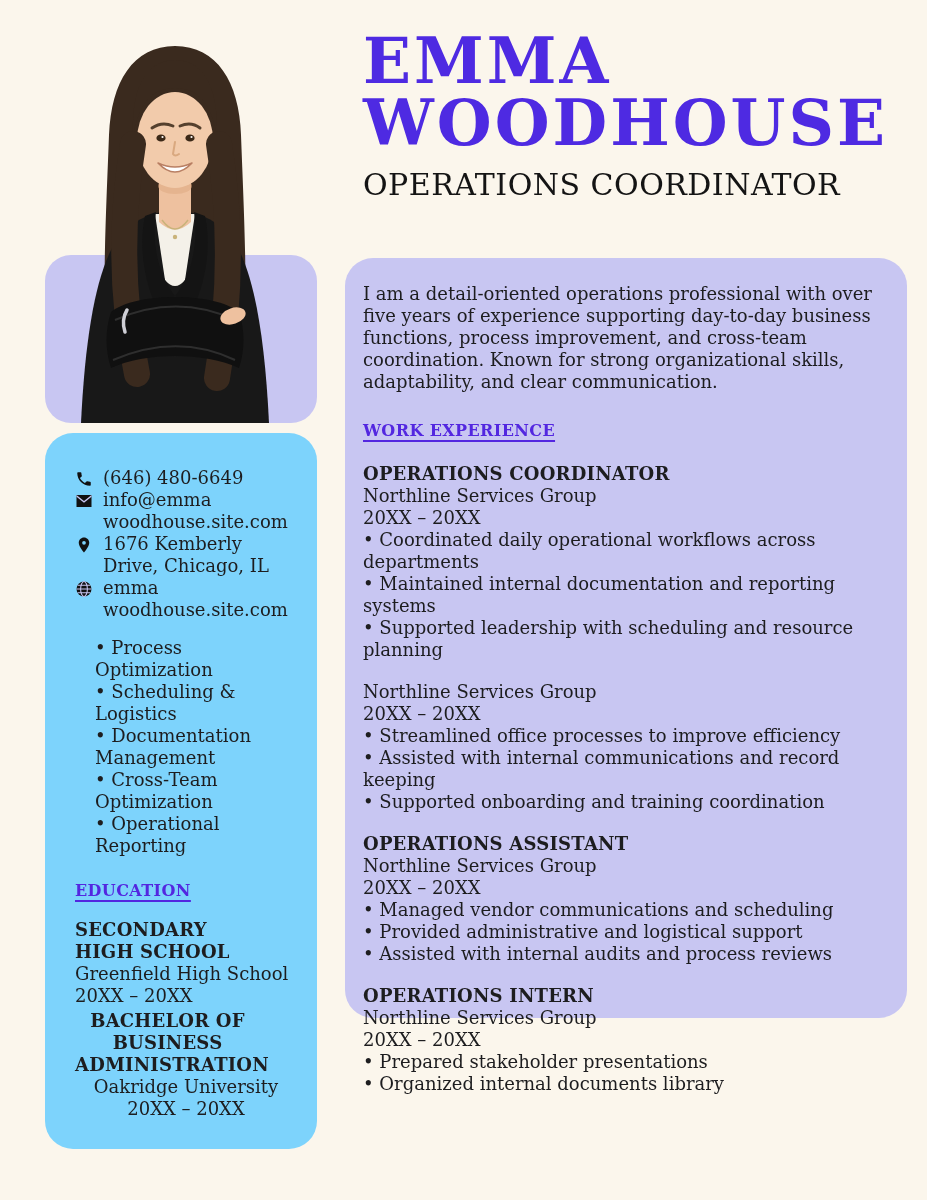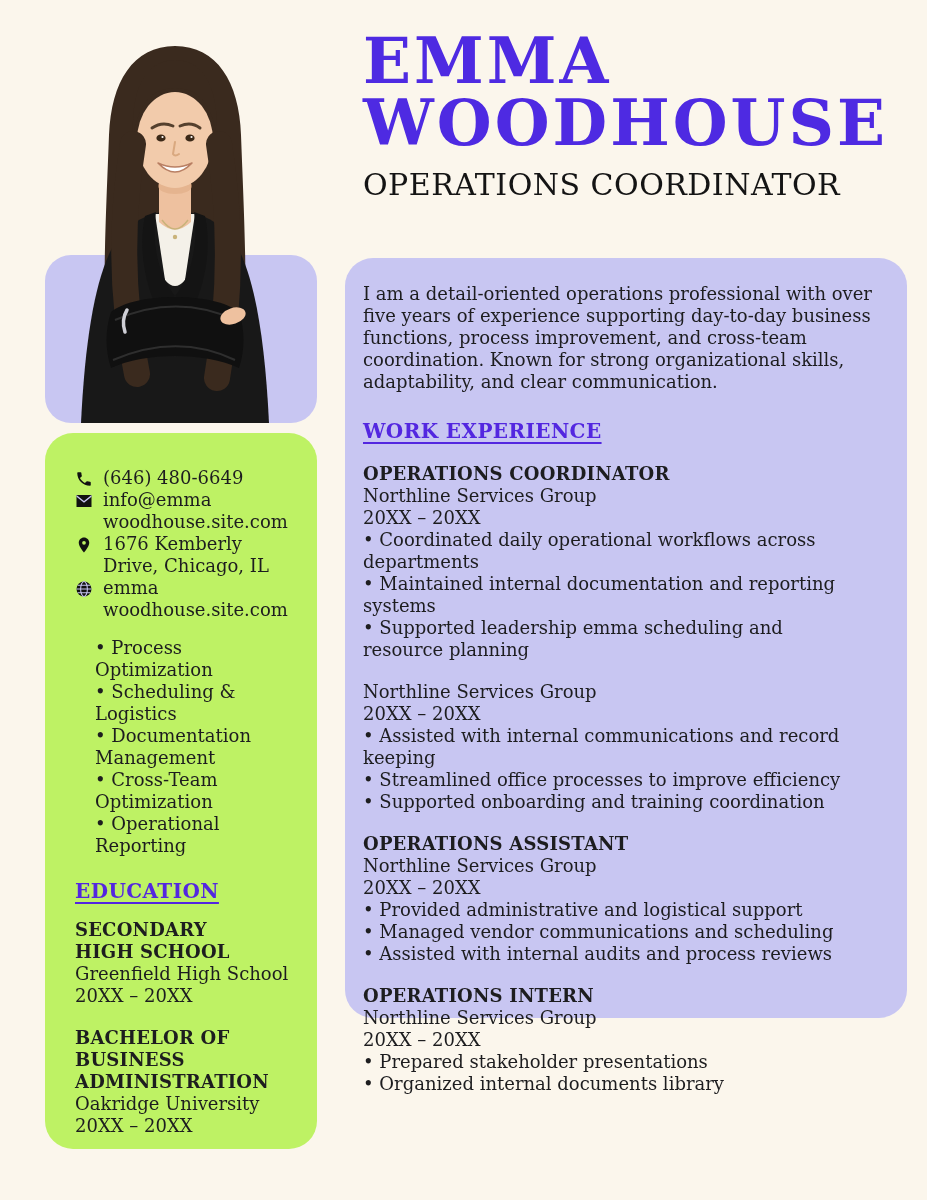--- a/index.html
+++ b/index.html
@@ -15,42 +15,42 @@
     overflow:hidden;
   }
   
   .photo-area { position:absolute; left:45px; top:0; width:272px; height:423px; }
   .photo-rect { position:absolute; left:0; top:255px; width:272px; height:168px;
                 background:#c8c6f2; border-radius:26px; }
   .portrait { position:absolute; left:10px; top:40px; width:252px; height:383px; }
 
   
   .sidebar { position:absolute; left:45px; top:433px; width:272px; height:716px;
-             background:#bef264; border-radius:28px;
+             background:#7dd3fc; border-radius:28px;
              padding:34px 20px 0 30px; box-sizing:border-box; }
   .contact-list { list-style:none; margin:0; padding:0; }
   .contact-item { display:flex; gap:10px; align-items:flex-start; }
   .cicon { flex:0 0 18px; width:18px; height:18px; margin-top:3px; }
   .cicon svg { display:block; width:18px; height:18px; }
   .clines { flex:1; min-width:0; }
 
   .section-heading {
-    margin:0; font-size:20px; line-height:24px; font-weight:bold;
+    margin:0; font-size:16px; line-height:24px; font-weight:bold;
     color:#5327e0; letter-spacing:0.4px;
     text-decoration:underline; text-decoration-thickness:2px; text-underline-offset:4px;
   }
   .sidebar .section-heading { margin-top:22px; }
 
   .bullets { list-style:none; margin:16px 0 0 0; padding:0; }
   .bullets li { margin:0; }
   .bullets li::before { content:"\2022\00a0"; }
   .sidebar .bullets { max-width:222px;margin-left:20px; }
 
   .edu-entry { margin-top:16px; }
-  .edu-entry + .edu-entry { margin-top:20px; }
+  .edu-entry + .edu-entry { margin-top:3px;text-align:center; }
   .edu-degree { font-weight:bold; letter-spacing:0.2px; max-width:185px; }
 
   
   .titleblock { position:absolute; left:363px; top:30px; width:548px; }
   .name { margin:0; color:#4e2ae2; font-weight:bold;
           font-size:63px; line-height:62px; letter-spacing:3px; }
   .name span { display:block; }
   .job-subtitle { margin-top:14px; font-size:30px; line-height:34px;
                   letter-spacing:0.5px; color:#141414; }
 
@@ -202,41 +202,41 @@
 
     <h2 class="section-heading">WORK EXPERIENCE</h2>
 
     <section class="job">
       <div class="job-title">OPERATIONS COORDINATOR</div>
       <div>Northline Services Group</div>
       <div>20XX – 20XX</div>
       <ul class="bullets">
         <li>Coordinated daily operational workflows across departments</li>
         <li>Maintained internal documentation and reporting systems</li>
-        <li>Supported leadership emma scheduling and resource planning</li>
-      </ul>
-    </section>
-
-    <section class="job">
-      <div>Northline Services Group</div>
-      <div>20XX – 20XX</div>
-      <ul class="bullets">
+        <li>Supported leadership with scheduling and resource planning</li>
+      </ul>
+    </section>
+
+    <section class="job">
+      <div>Northline Services Group</div>
+      <div>20XX – 20XX</div>
+      <ul class="bullets">
+        <li>Streamlined office processes to improve efficiency</li>
         <li>Assisted with internal communications and record keeping</li>
-        <li>Streamlined office processes to improve efficiency</li>
         <li>Supported onboarding and training coordination</li>
       </ul>
     </section>
 
     <section class="job">
       <div class="job-title">OPERATIONS ASSISTANT</div>
       <div>Northline Services Group</div>
       <div>20XX – 20XX</div>
       <ul class="bullets">
+        <li>Managed vendor communications and scheduling</li>
         <li>Provided administrative and logistical support</li>
-        <li>Managed vendor communications and scheduling</li>
         <li>Assisted with internal audits and process reviews</li>
       </ul>
     </section>
 
     <section class="job">
       <div class="job-title">OPERATIONS INTERN</div>
       <div>Northline Services Group</div>
       <div>20XX – 20XX</div>
       <ul class="bullets">
         <li>Prepared stakeholder presentations</li>

